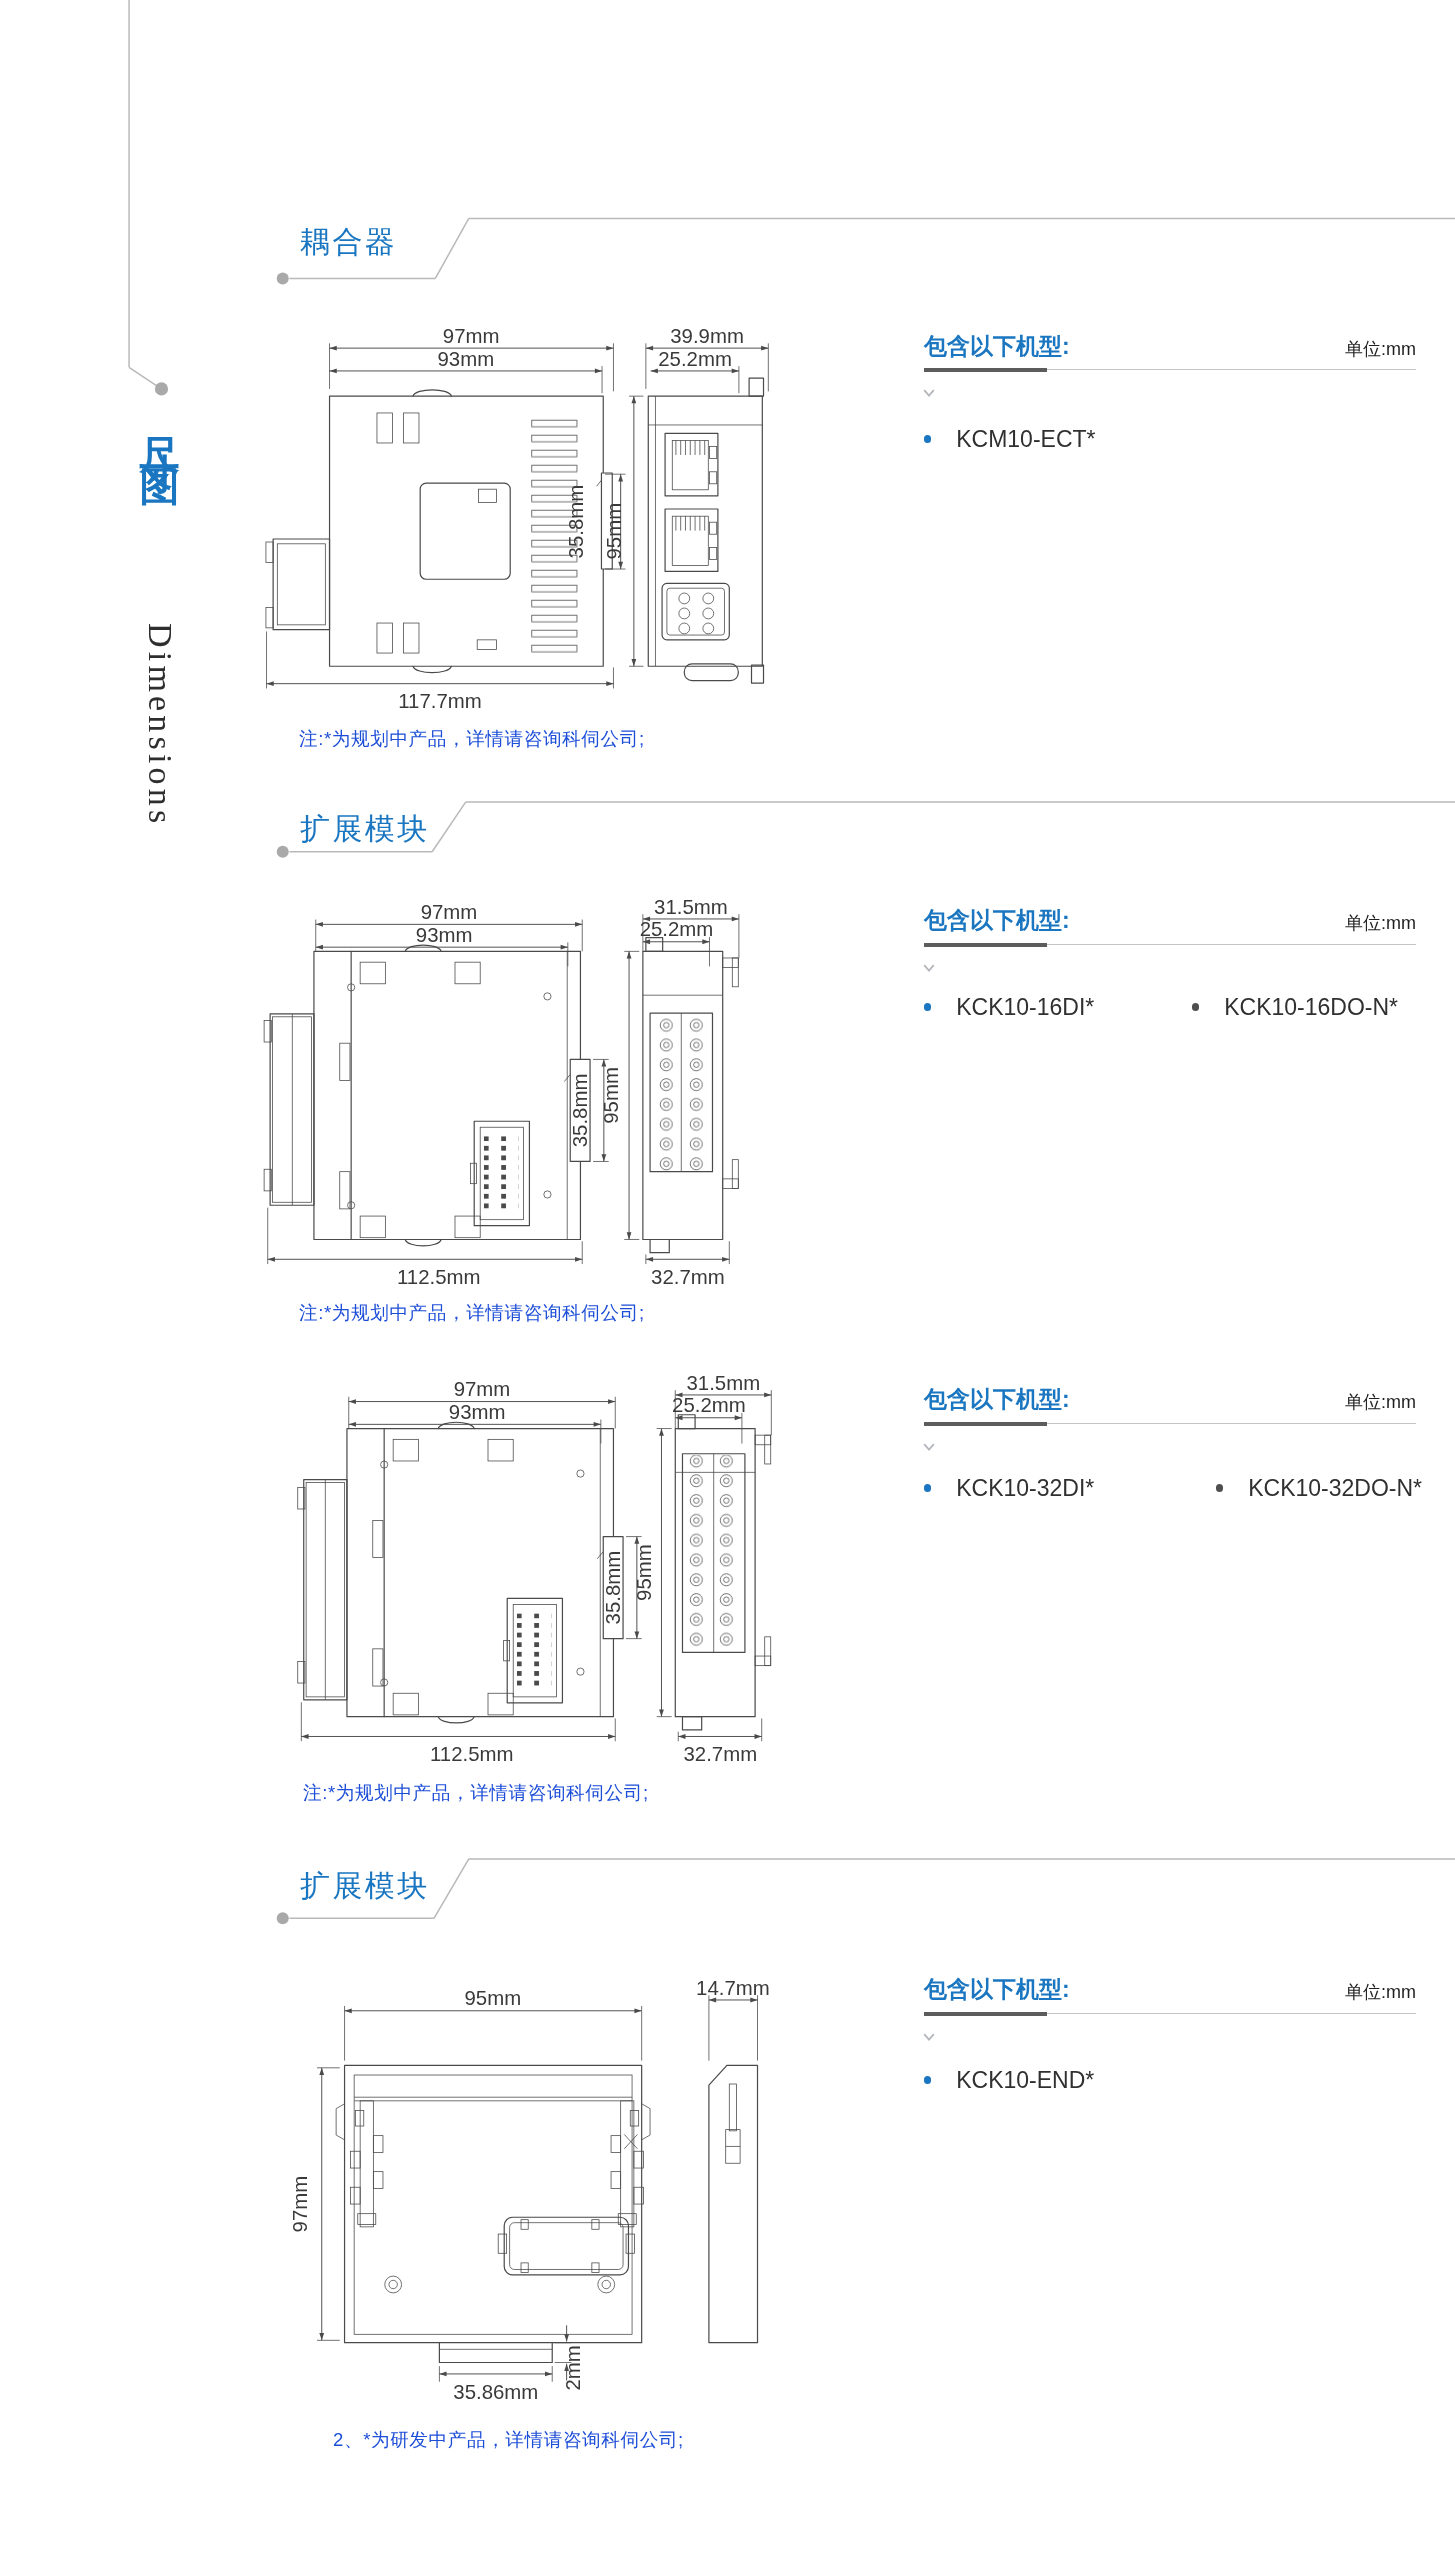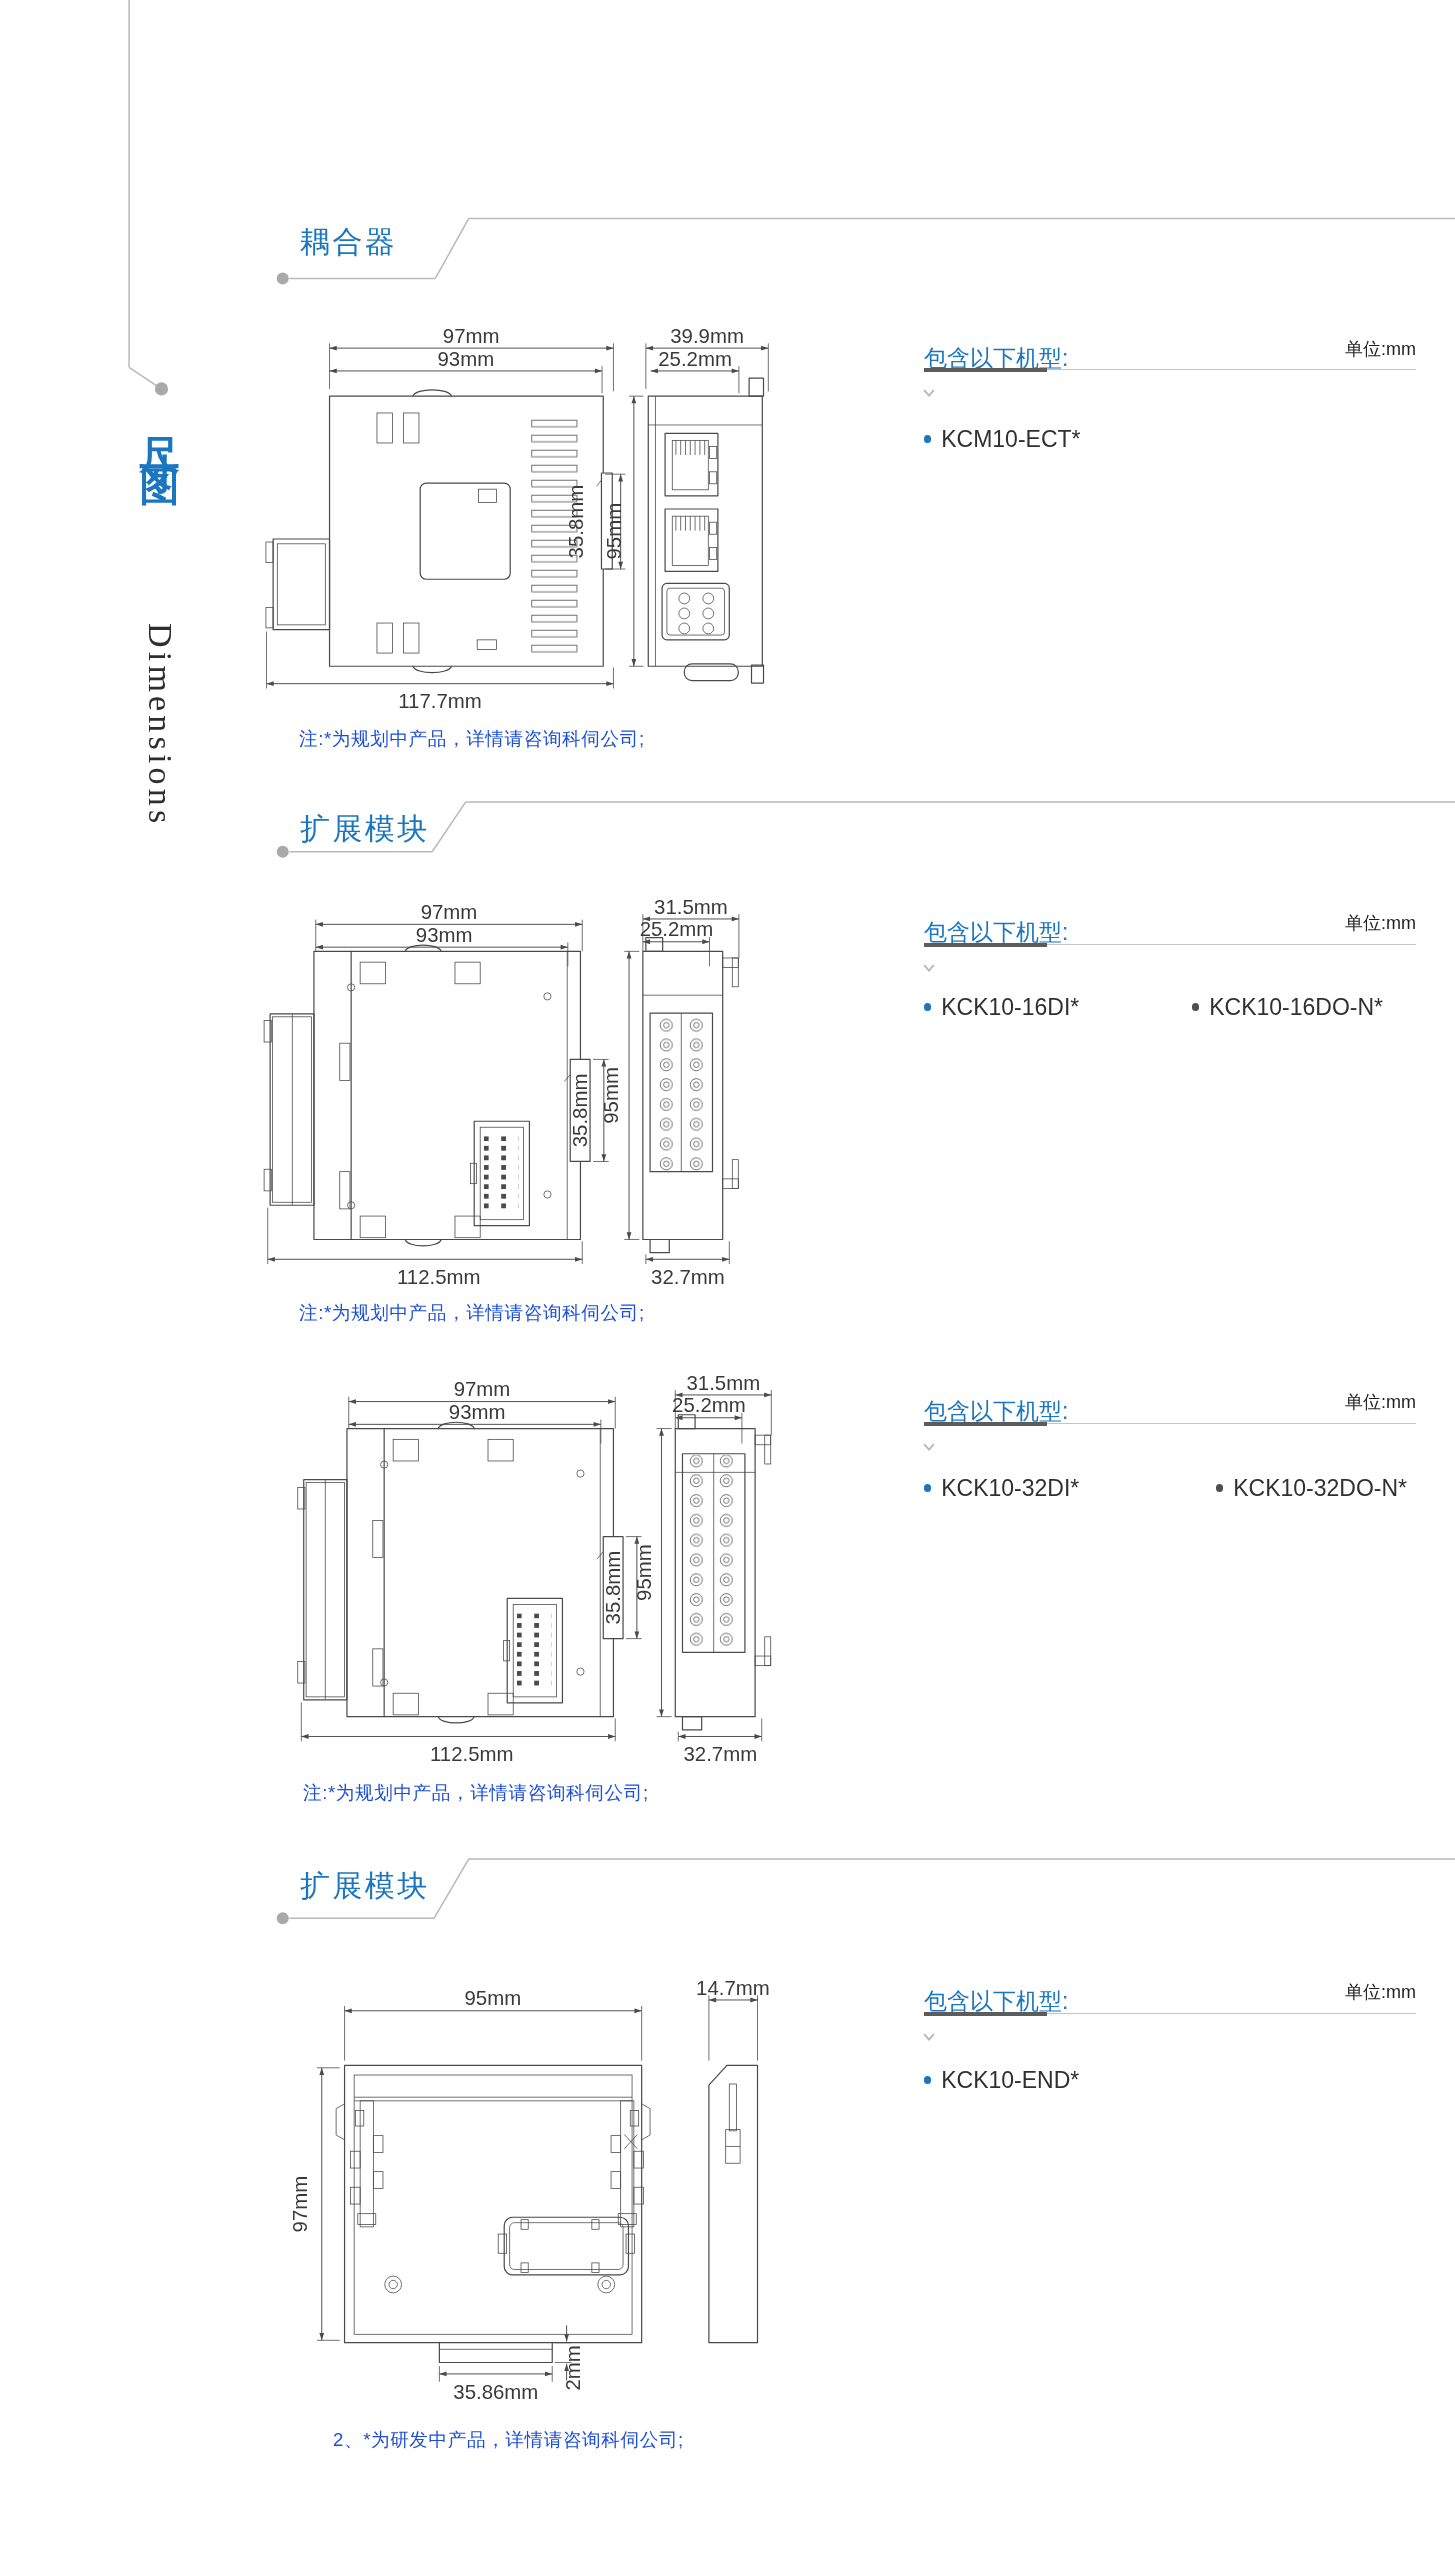--- a/index.html
+++ b/index.html
@@ -7,26 +7,26 @@
         font-family:"Liberation Sans",sans-serif;}
   .abs{position:absolute;}
   
   .side-cn{font-size:40px;font-weight:700;color:#1a76c0;writing-mode:vertical-rl;
            letter-spacing:15.6px;line-height:1;}
   .side-en{font-size:34px;color:#2e2e2e;writing-mode:vertical-rl;letter-spacing:4.2px;
            font-family:"Liberation Serif",serif;line-height:1;}
   
   .sec-title{font-size:30px;font-weight:400;color:#1a76c0;letter-spacing:2.4px;white-space:nowrap;}
   
-  .panel-title{font-size:23px;font-weight:400;color:#1a76c0;white-space:nowrap;margin-top:12px;}
+  .panel-title{font-size:23px;font-weight:700;color:#1a76c0;white-space:nowrap;}
   .panel-unit{font-size:18px;color:#1f1f1f;width:120px;text-align:right;white-space:nowrap;}
   .divider{display:flex;align-items:center;width:492px;}
   .divider .dk{width:123px;height:3.6px;background:#5c5c5c;}
   .divider .lt{flex:1;height:1.2px;background:#c4c4c4;}
-  .model{display:flex;align-items:center;gap:10px;height:28px;}
+  .model{display:flex;align-items:center;gap:25px;height:28px;}
   .dot{width:7.2px;height:7.2px;border-radius:50%;flex:0 0 auto;}
   .dot.blue{background:#1a76c0;}
   .dot.gray{background:#4f4f4f;}
   .model-label{font-size:23px;color:#303030;white-space:nowrap;}
   
   .note{font-size:18.6px;color:#1d4ed8;white-space:nowrap;letter-spacing:0.6px;}
   
   svg .ln{fill:none;stroke:#4a4a4a;stroke-width:2;stroke-linejoin:round;stroke-linecap:round;}
   svg .fw{fill:#ffffff;stroke:#4a4a4a;stroke-width:2;stroke-linejoin:round;}
   svg .thin{fill:none;stroke:#4a4a4a;stroke-width:1.3;}

